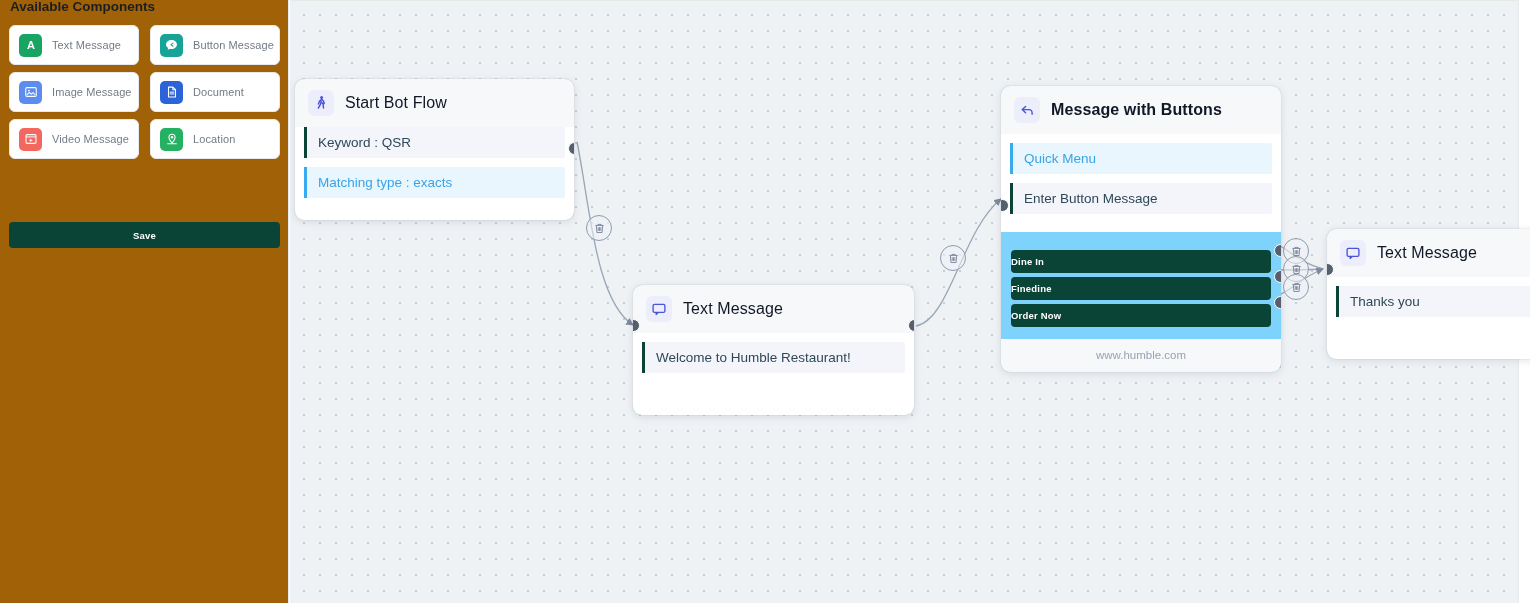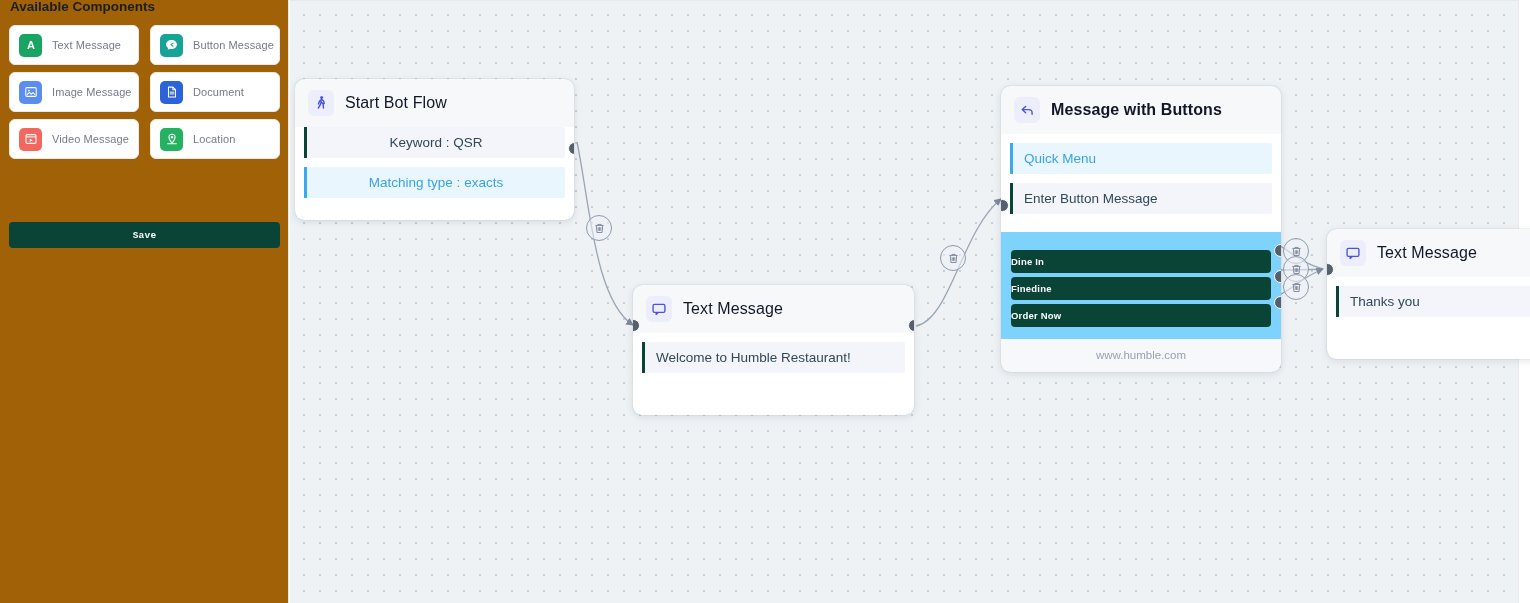--- a/index.html
+++ b/index.html
@@ -50,21 +50,21 @@
   .pal-icon svg { display:block; }
   .pal-label { font-size: 11px; color: #737b86; letter-spacing: .1px; }
 
   #save-button {
     position: absolute; left: 9px; top: 222px;
     width: 271px; height: 26px;
     background: #0a4436;
     color: #ffffff;
     border: none; border-radius: 4px;
     font-size: 9.5px; font-weight: bold;
-    font-family: Liberation Mono, monospace;
+    font-family: Liberation Sans, sans-serif;
     cursor: pointer;
     letter-spacing: .2px;
   }
 
   
   #canvas {
     position: absolute; left: 290px; top: 0;
     width: 1228px; height: 603px;
     background-color: #eef2f5;
     background-image: radial-gradient(#c6ced8 1px, transparent 1.1px);
@@ -255,21 +255,21 @@
   <div class="node" id="node-start" style="left:295px; top:79px; width:279px;">
     <div class="node-header">
       <span class="node-badge">
         <svg width="16" height="16" viewBox="0 0 16 16">
           <circle cx="8.6" cy="2.6" r="1.5" fill="#4b53d8"></circle>
           <path d="M8.6 4.4L6.6 6.1 5.4 9.1M8.6 4.4l2 1.6.6 2.6M8.2 6.6l-.9 3.1-2 3.4M8.2 6.6l1.9 2.5.4 3.9" fill="none" stroke="#4b53d8" stroke-width="1.45" stroke-linecap="round" stroke-linejoin="round"></path>
         </svg>
       </span>
       <span class="node-title">Start Bot Flow</span>
     </div>
-    <div class="node-body" style="padding:0 9px 10px 9px;text-align:center;">
+    <div class="node-body" style="padding:0 9px 10px 9px;">
       <div class="field" style="margin-top:0;">Keyword : QSR</div>
       <div class="field blue">Matching type : exacts</div>
     </div>
     <div class="port" style="right:-7px; top:63px;"></div>
   </div>
 
   <div class="node" id="node-text-welcome" style="left:633px; top:285px; width:281px;">
     <div class="node-header">
       <span class="node-badge">
         <svg width="16" height="16" viewBox="0 0 16 16">

